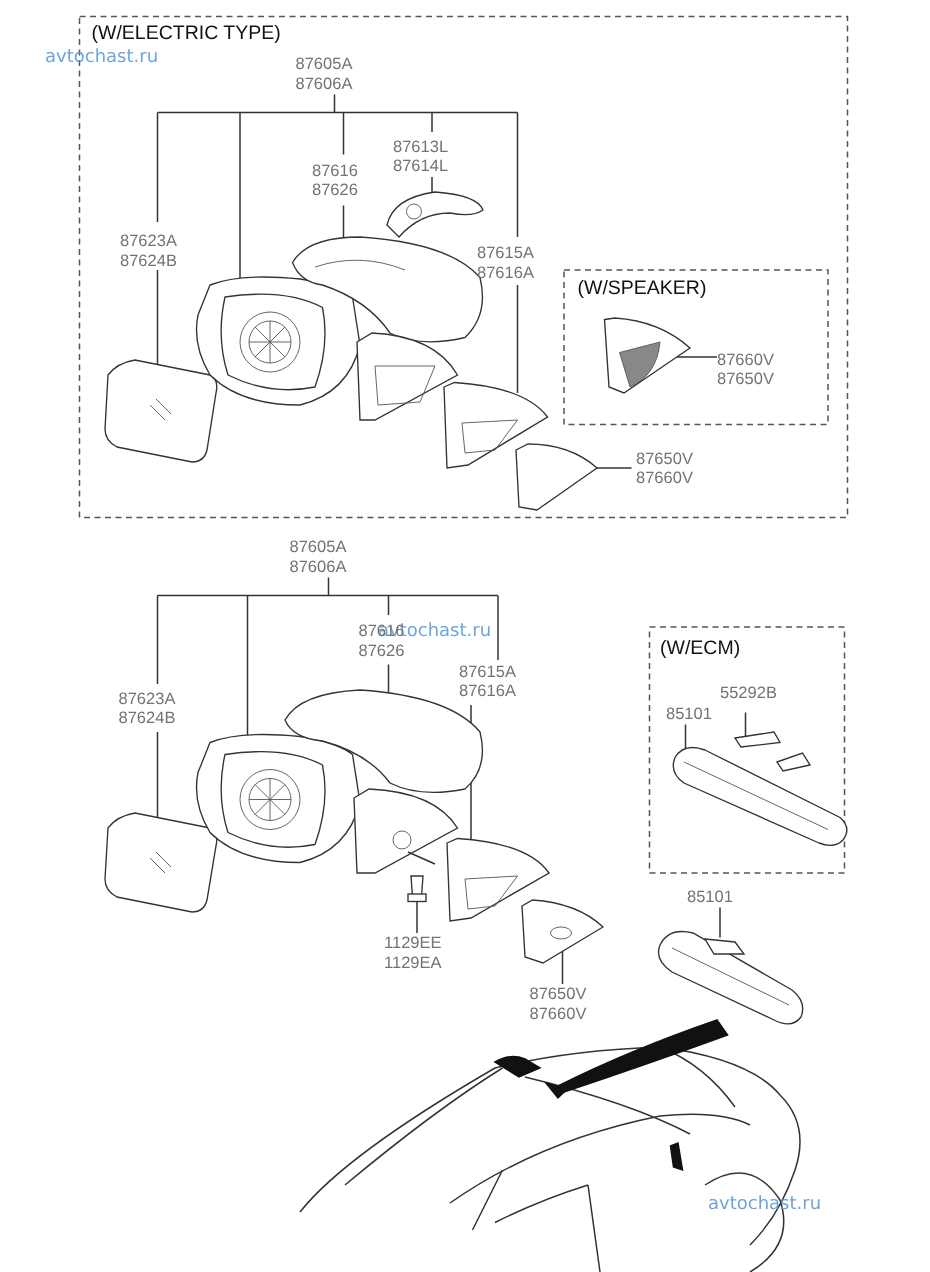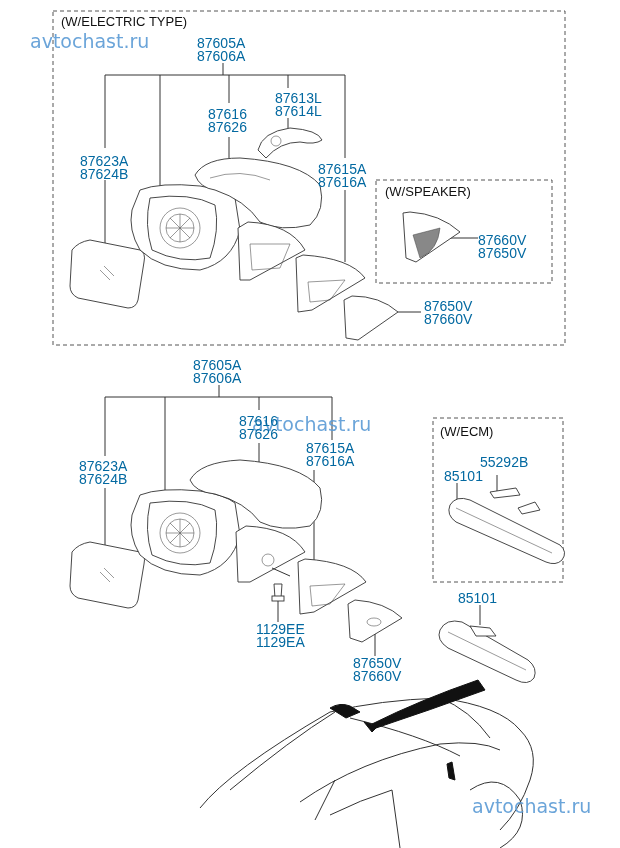--- a/index.html
+++ b/index.html
@@ -1,22 +1,22 @@
 <!DOCTYPE html>
 <html><head>
   <meta charset="utf-8">
   <style>
     html, body { margin: 0; padding: 0; background: #ffffff; }
     body { width: 620px; height: 848px; position: relative; overflow: hidden;
            font-family: "Liberation Sans", sans-serif; }
     #diagram { position: absolute; left: 0; top: 0; width: 620px; height: 848px; }
-    .lbl { position: absolute; font-family: "Liberation Sans", sans-serif; font-size: 14px;
-           line-height: 13px; color: #0369a1; white-space: nowrap; letter-spacing: 0px; }
+    .lbl { position: absolute; font-family: "Liberation Sans", sans-serif; font-size: 11px;
+           line-height: 13px; color: #737373; white-space: nowrap; letter-spacing: 0px; }
     .lbl span { display: block; }
-    .wm { position: absolute; font-family: "DejaVu Sans", sans-serif; font-size: 19px;
+    .wm { position: absolute; font-family: "DejaVu Sans", sans-serif; font-size: 12px;
           color: #5b9bd5; opacity: 0.9; white-space: nowrap; }
     .box-title { position: absolute; font-family: Liberation Sans, sans-serif; font-size: 13px; color:#111; white-space: nowrap; }
     svg .ln { stroke: #333; stroke-width: 1; fill: none; }
     svg .part { stroke: #333; stroke-width: 0.9; fill: #fff; }
     svg .thin { stroke: #555; stroke-width: 0.6; fill: none; }
     svg .dash { stroke: #555; stroke-width: 1; fill: none; stroke-dasharray: 4 3; }
     svg .blk { fill: #111; stroke: #111; }
     svg .mesh { fill: #888; stroke: #444; stroke-width: 0.5; }
   </style>
 </head>
@@ -167,21 +167,21 @@
   <span>87606A</span>
 </div>
 <div class="lbl" style="left:80px; top:155px;">
   <span>87623A</span>
   <span>87624B</span>
 </div>
 <div class="lbl" style="left:208px; top:108px;">
   <span>87616</span>
   <span>87626</span>
 </div>
-<div class="lbl" style="left:275px; top:92px;">
+<div class="lbl" style="left:262px; top:92px;">
   <span>87613L</span>
   <span>87614L</span>
 </div>
 <div class="lbl" style="left:318px; top:163px;">
   <span>87615A</span>
   <span>87616A</span>
 </div>
 <div class="lbl" style="left:478px; top:234px;">
   <span>87660V</span>
   <span>87650V</span>

